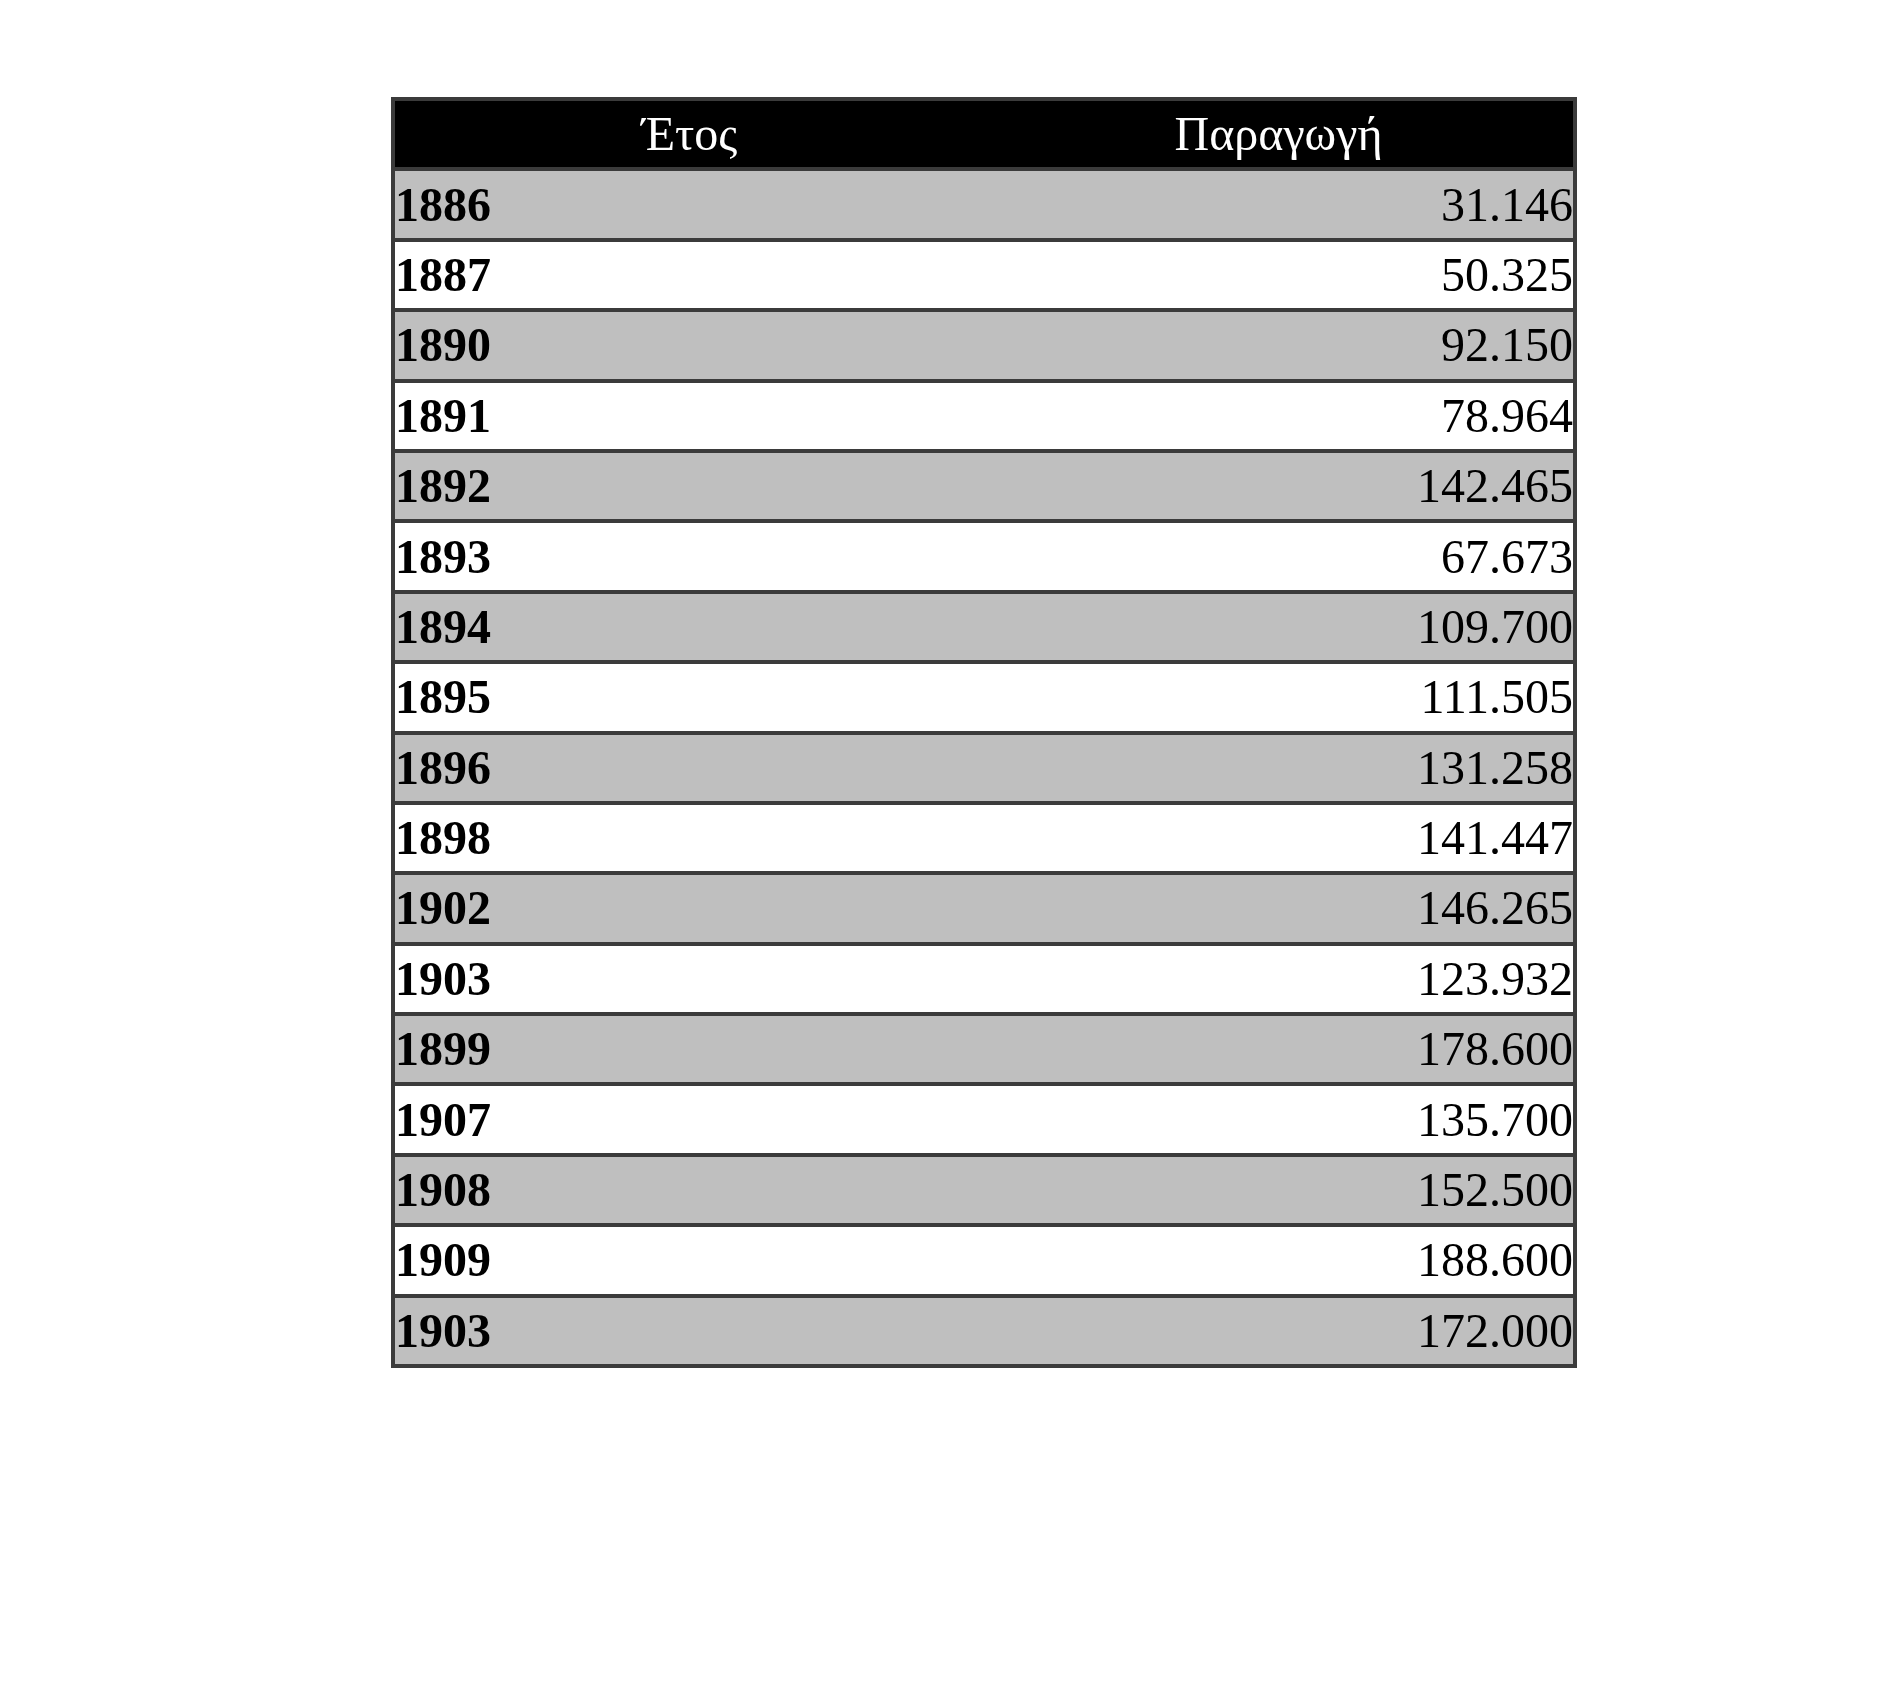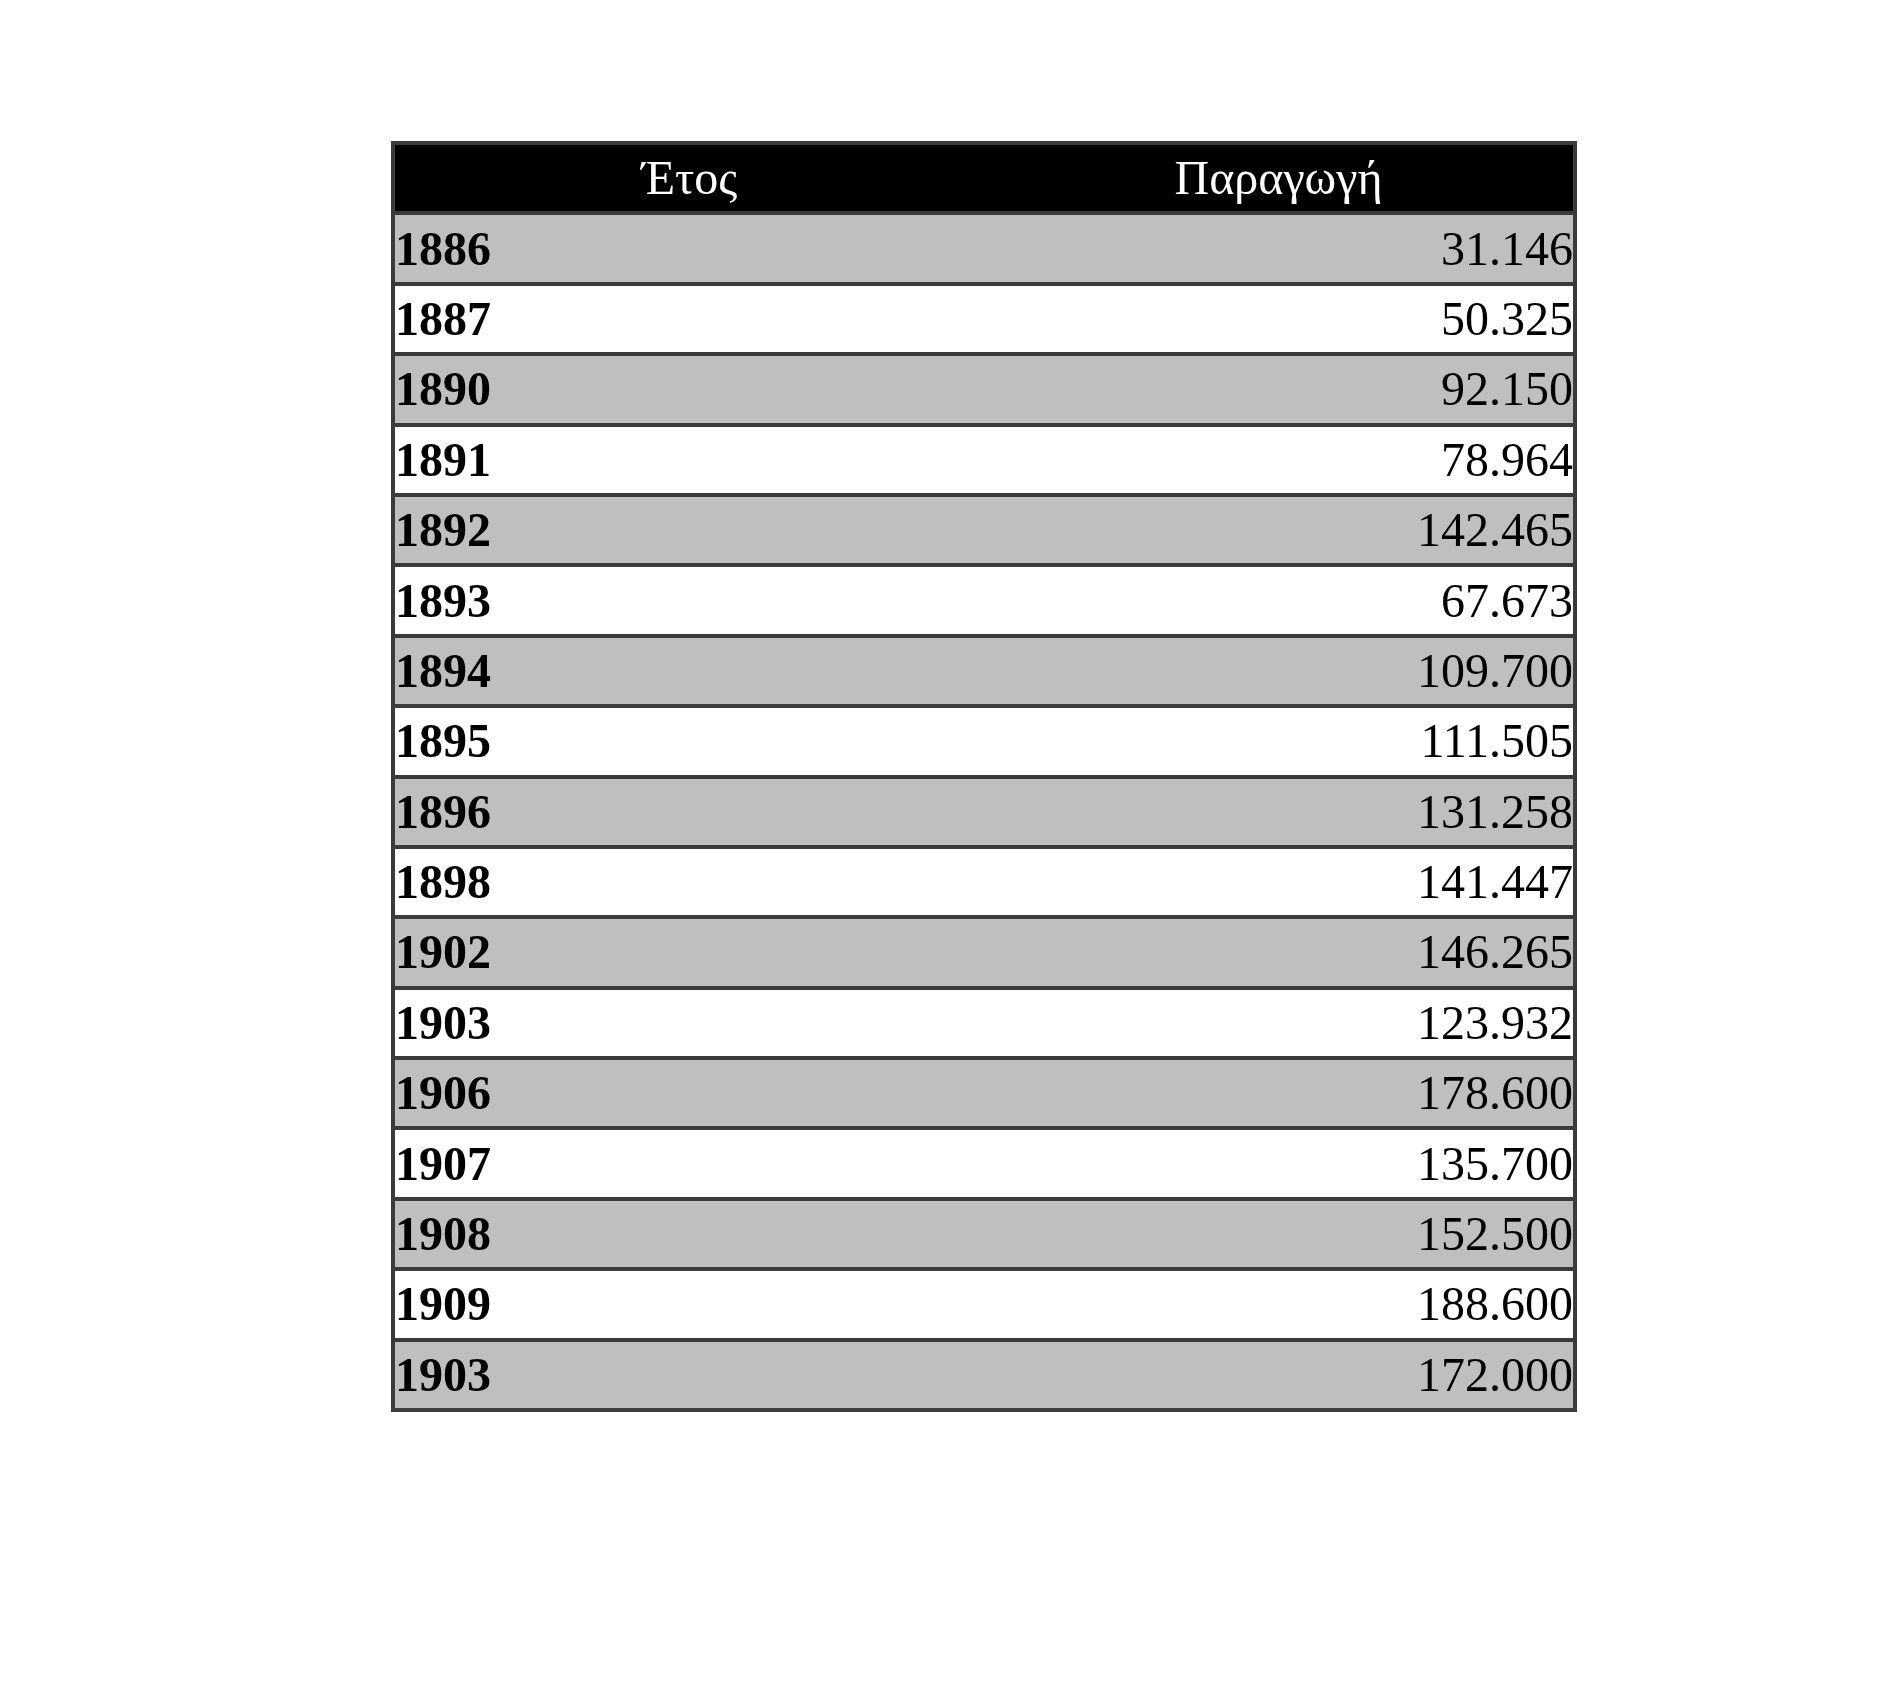--- a/index.html
+++ b/index.html
@@ -18,21 +18,20 @@
     background: var(--page-bg, #ffffff);
   }
   table.production-table {
     position: absolute;
     left: 391px;
     top: 97px;
     width: 1186px;
     border-collapse: collapse;
     table-layout: fixed;
     border: 4px solid var(--border, #3b3b3b);
-    margin-top: 44px;
   }
   table.production-table tr {
     height: 70.4px;
     border-top: 4px solid var(--border, #3b3b3b);
     border-bottom: 4px solid var(--border, #3b3b3b);
   }
   table.production-table th,
   table.production-table td {
     border-left: none;
     border-right: none;
@@ -136,21 +135,21 @@
       <td class="year-cell">1902</td>
       <td class="value-cell">146.265</td>
     </tr>
 
     <tr>
       <td class="year-cell">1903</td>
       <td class="value-cell">123.932</td>
     </tr>
 
     <tr>
-      <td class="year-cell">1906</td>
+      <td class="year-cell">1899</td>
       <td class="value-cell">178.600</td>
     </tr>
 
     <tr>
       <td class="year-cell">1907</td>
       <td class="value-cell">135.700</td>
     </tr>
 
     <tr>
       <td class="year-cell">1908</td>

